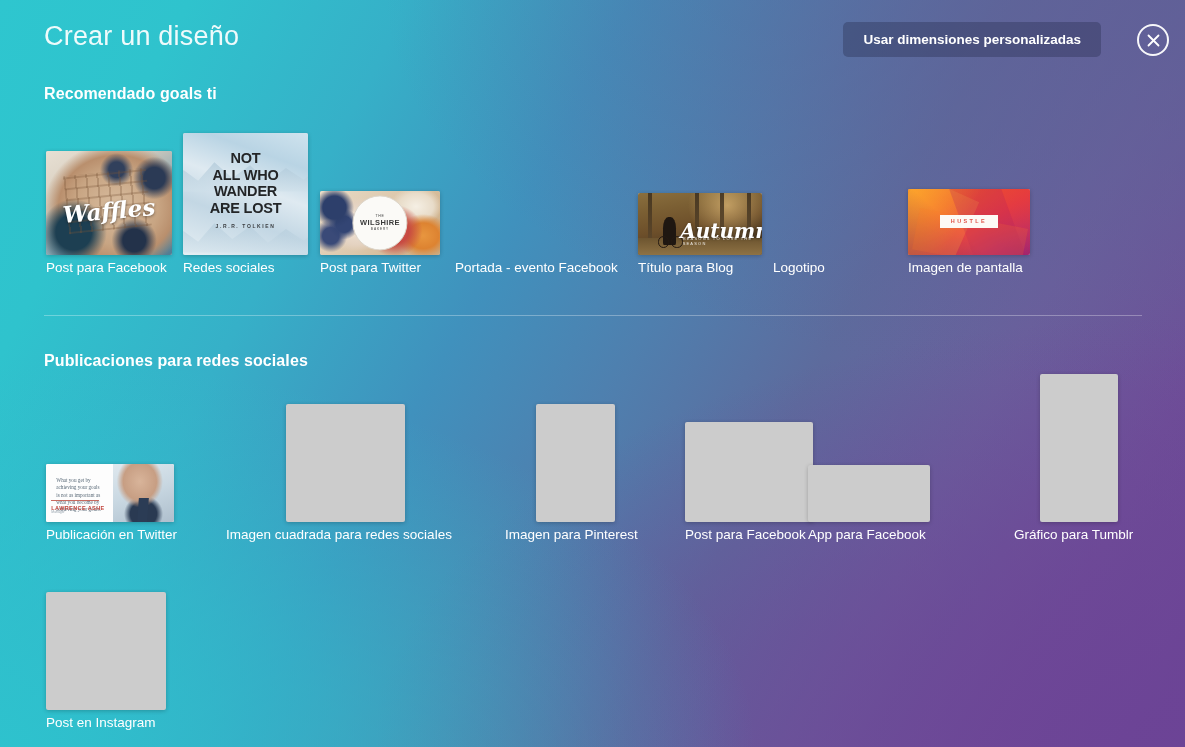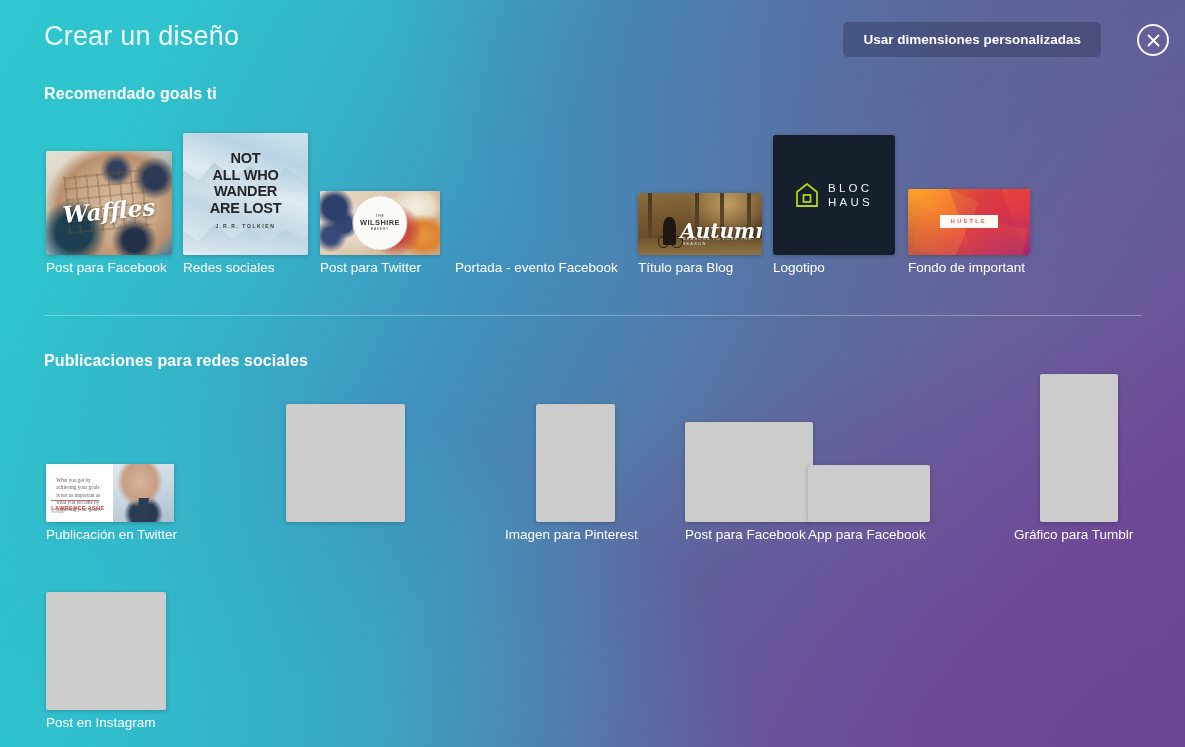--- a/index.html
+++ b/index.html
@@ -531,44 +531,35 @@
           <div class="wheel" style="left:16%"></div>
           <div class="wheel" style="left:27%"></div>
           <div class="script">Autumn</div>
           <div class="sub">REASONS TO LOVE THE SEASON</div>
         </div>
       </div>
       <div class="label">Título para Blog</div>
     </div>
 
     <div class="tile" style="left:773px; top:132px; width:122px; height:144px;">
-      <div class="thumb" style="width:122px; height:120px;">
-        <div class="art art-logo">
-          <svg class="house" viewBox="0 0 24 26">
-            <path d="M12 2 L22 10 L22 24 L2 24 L2 10 Z" fill="none" stroke="#b5d119" stroke-width="1.8"></path>
-            <rect x="8.5" y="13" width="7" height="7" fill="none" stroke="#b5d119" stroke-width="1.8"></rect>
-          </svg>
-          <div class="ltxt">BLOC<br>HAUS</div>
-        </div>
-      </div>
       <div class="label">Logotipo</div>
     </div>
 
     <div class="tile" style="left:908px; top:186px; width:125px; height:90px;">
       <div class="thumb" style="width:122px; height:66px;">
         <div class="art art-hustle">
           <div class="shard s1"></div>
           <div class="shard s2"></div>
           <div class="shard s3"></div>
           <div class="box">
             <span>HUSTLE</span>
           </div>
         </div>
       </div>
-      <div class="label">Fondo de important</div>
+      <div class="label">Imagen de pantalla</div>
     </div>
 
     <div id="sec2-title" class="section-title">Publicaciones para redes sociales</div>
 
     <div class="tile" style="left:46px; top:460px; width:140px; height:83px;">
       <div class="thumb" style="width:128px; height:58px;">
         <div class="art art-business">
           <div class="left">
             <div class="qt">What you get by achieving your goals is not as important as what you become by achieving your goals.</div>
             <div class="rule"></div>
@@ -588,20 +579,21 @@
         <div class="art art-typewriter">
           <div class="paper"></div>
 
           <div class="body"></div>
           <div class="t3">
               <span>TO BE  EMPLOYEE OF THE MONTH</span>
             </div>
           <div class="keys"></div>
         </div>
       </div>
+      <div class="label">Imagen cuadrada para redes sociales</div>
     </div>
 
     <div class="tile" style="left:505px; top:400px; width:141px; height:143px;">
       <div class="thumb" style="left:31px; width:79px; height:118px;">
         <div class="art art-pinterest">
 
           <div class="jar"></div>
           <div class="hand"></div>
           <div class="bowl"></div>
           <div class="soap"></div>

